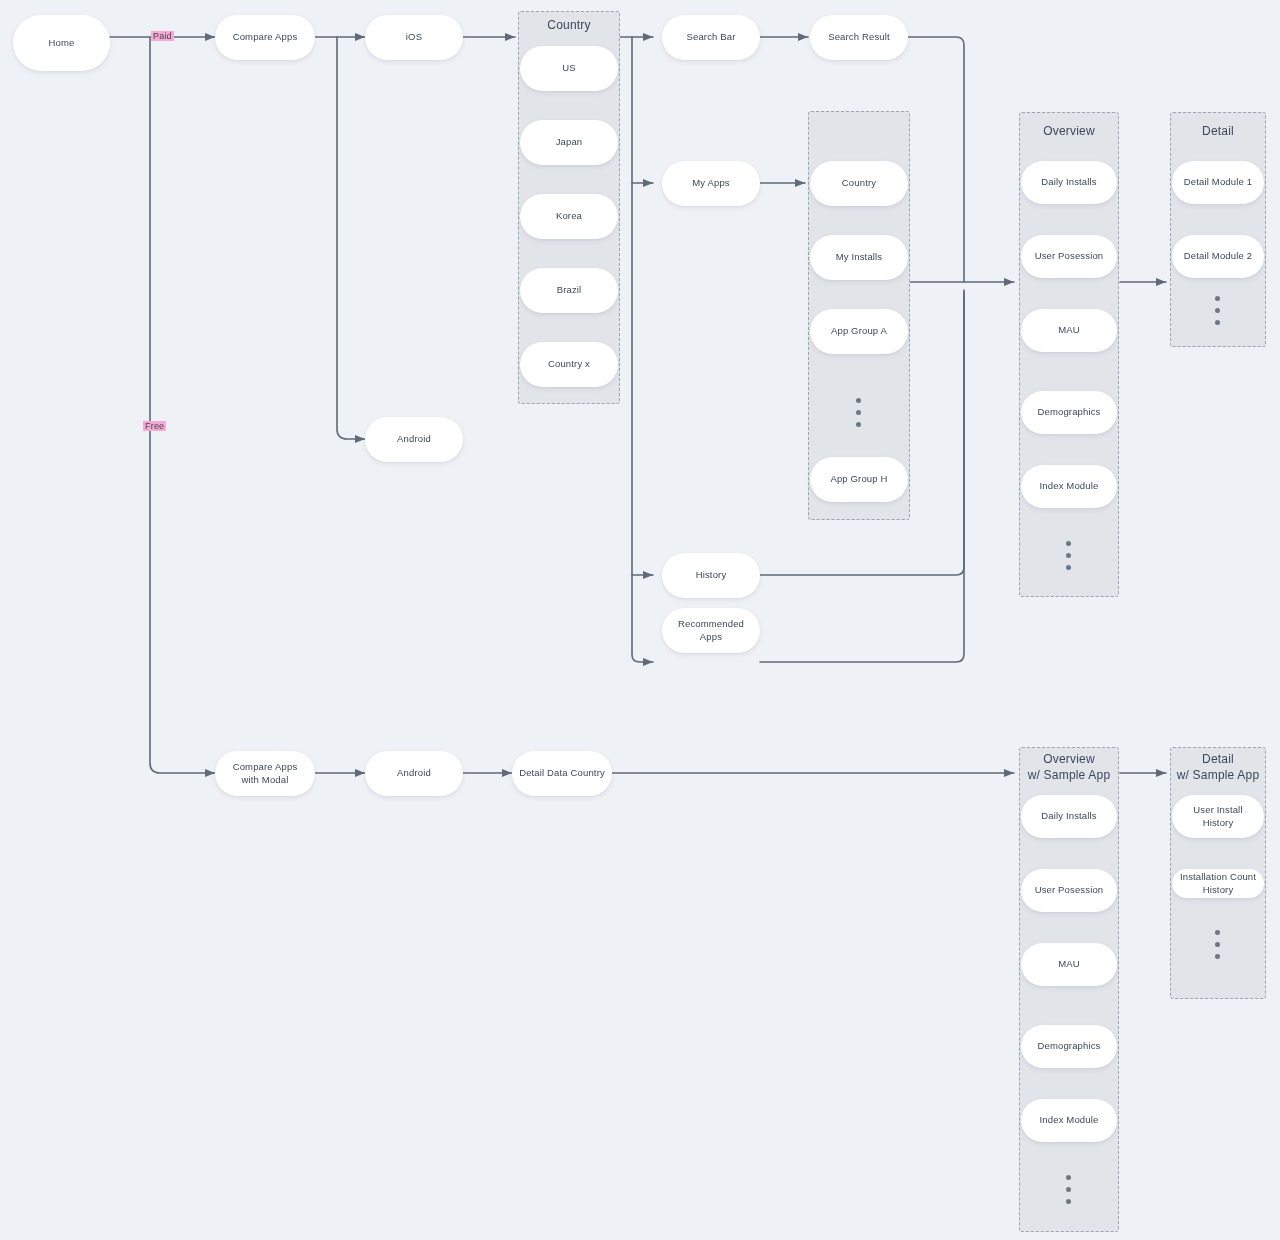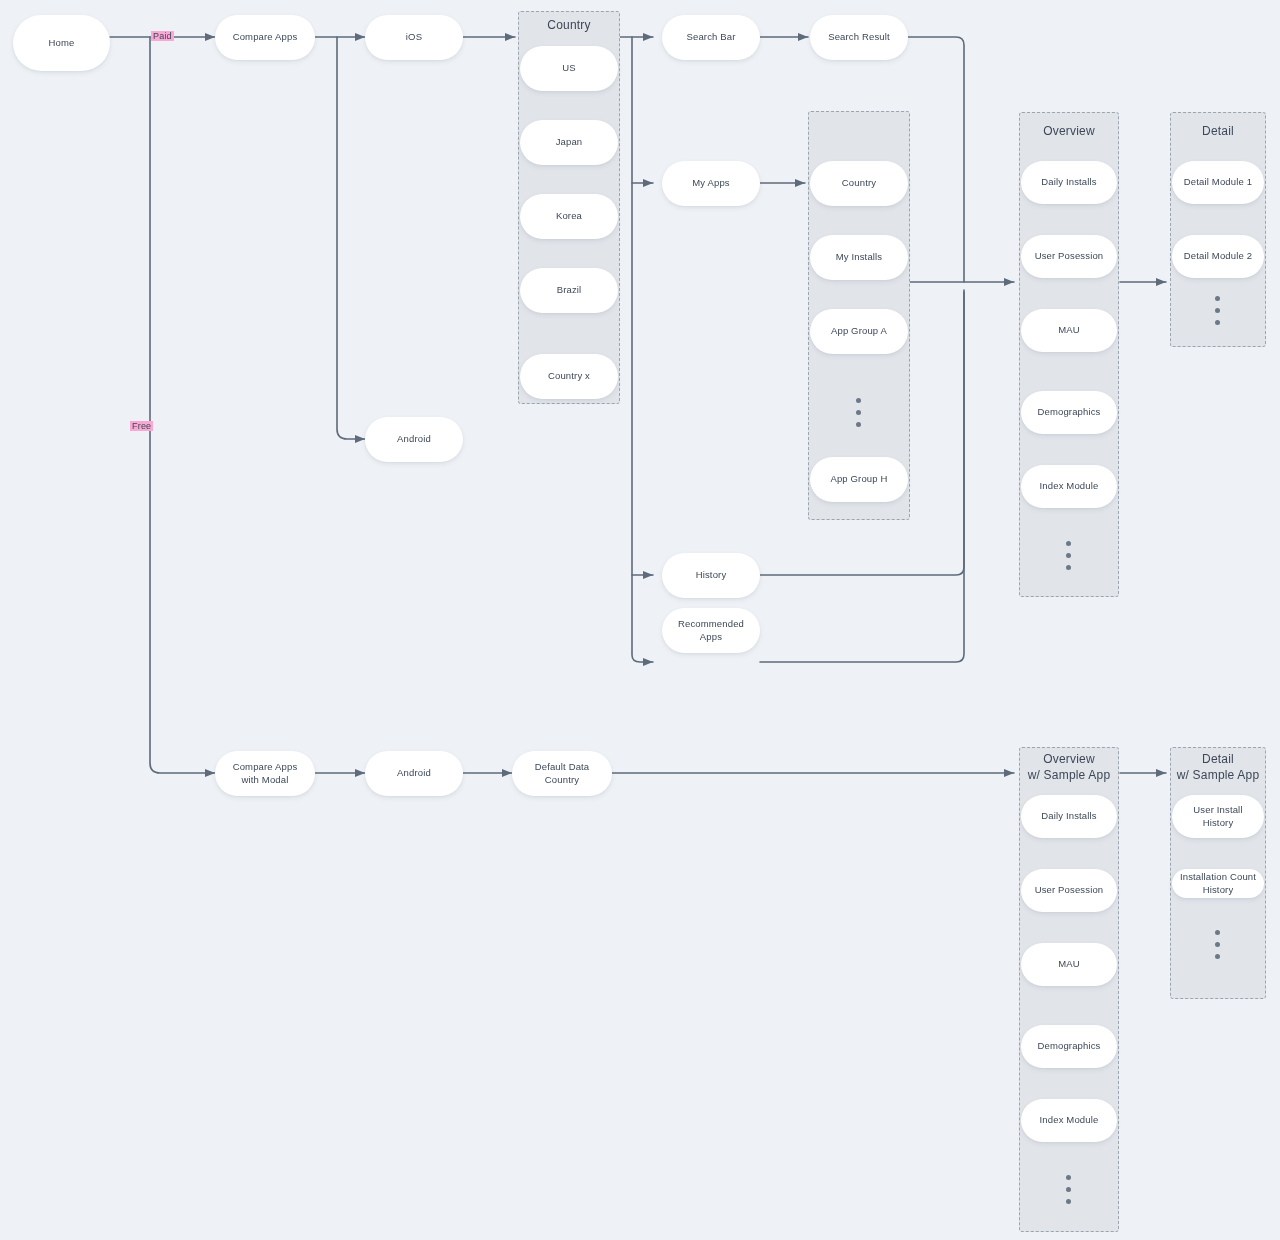--- a/index.html
+++ b/index.html
@@ -124,21 +124,21 @@
       <path d="M 1120 282 L 1166 282" marker-end="url(#arw)"></path>
 
       <path d="M 315 773 L 365 773" marker-end="url(#arw)"></path>
       <path d="M 463 773 L 512 773" marker-end="url(#arw)"></path>
       <path d="M 612 773 L 1014 773" marker-end="url(#arw)"></path>
       <path d="M 1120 773 L 1166 773" marker-end="url(#arw)"></path>
     </g>
   </svg>
 
   <div class="edge-label" style="left:151px; top:31px;">Paid</div>
-  <div class="edge-label" style="left:130px; top:421px;">Free</div>
+  <div class="edge-label" style="left:143px; top:421px;">Free</div>
 
   <div class="node" style="left:13px; top:15px; width:97px; height:56px;">Home</div>
 
   <div class="node" style="left:215px; top:15px; width:100px; height:45px;">Compare Apps</div>
 
   <div class="node" style="left:365px; top:15px; width:98px; height:45px;">iOS</div>
 
   <div class="node" style="left:365px; top:417px; width:98px; height:45px;">Android</div>
 
   <div class="node" style="left:662px; top:15px; width:98px; height:45px;">Search Bar</div>
@@ -150,21 +150,21 @@
   <div class="node" style="left:662px; top:553px; width:98px; height:45px;">History</div>
 
   <div class="node" style="left:662px; top:608px; width:98px; height:45px;">Recommended Apps</div>
 
   <div class="group" style="left:518px; top:11px; width:102px; height:393px;"></div>
   <div class="group-title" style="left:518px; top:18px; width:102px;">Country</div>
   <div class="node" style="left:520px; top:46px; width:98px; height:45px;">US</div>
   <div class="node" style="left:520px; top:120px; width:98px; height:45px;">Japan</div>
   <div class="node" style="left:520px; top:194px; width:98px; height:45px;">Korea</div>
   <div class="node" style="left:520px; top:268px; width:98px; height:45px;">Brazil</div>
-  <div class="node" style="left:520px; top:342px; width:98px; height:45px;margin-top:12px;">Country x</div>
+  <div class="node" style="left:520px; top:342px; width:98px; height:45px;">Country x</div>
 
   <div class="group" style="left:808px; top:111px; width:102px; height:409px;"></div>
   <div class="group-title" style="left:808px; top:121px; width:102px;margin-top:38px;">App Group</div>
   <div class="node" style="left:810px; top:161px; width:98px; height:45px;">Country</div>
   <div class="node" style="left:810px; top:235px; width:98px; height:45px;">My Installs</div>
   <div class="node" style="left:810px; top:309px; width:98px; height:45px;">App Group A</div>
   <div class="ellipsis" style="left:856px; top:398px; width:5px; height:29px;">
       <i></i>
       <i></i>
       <i></i>
@@ -190,21 +190,21 @@
   <div class="node" style="left:1172px; top:235px; width:92px; height:43px;">Detail Module 2</div>
   <div class="ellipsis" style="left:1215px; top:296px; width:5px; height:29px;">
       <i></i>
       <i></i>
       <i></i>
     </div>
 
   <div class="node" style="left:215px; top:751px; width:100px; height:45px;">Compare Apps
 with Modal</div>
   <div class="node" style="left:365px; top:751px; width:98px; height:45px;">Android</div>
-  <div class="node" style="left:512px; top:751px; width:100px; height:45px;">Default Data Country</div>
+  <div class="node" style="left:512px; top:751px; width:100px; height:45px;">Detail Data Country</div>
 
   <div class="group" style="left:1019px; top:747px; width:100px; height:485px;"></div>
   <div class="group-title" style="left:1016px; top:752px; width:106px;">Overview
 w/ Sample App</div>
   <div class="node" style="left:1021px; top:795px; width:96px; height:43px;">Daily Installs</div>
   <div class="node" style="left:1021px; top:869px; width:96px; height:43px;">User Posession</div>
   <div class="node" style="left:1021px; top:943px; width:96px; height:43px;">MAU</div>
   <div class="node" style="left:1021px; top:1025px; width:96px; height:43px;">Demographics</div>
   <div class="node" style="left:1021px; top:1099px; width:96px; height:43px;">Index Module</div>
   <div class="ellipsis" style="left:1066px; top:1175px; width:5px; height:29px;">

